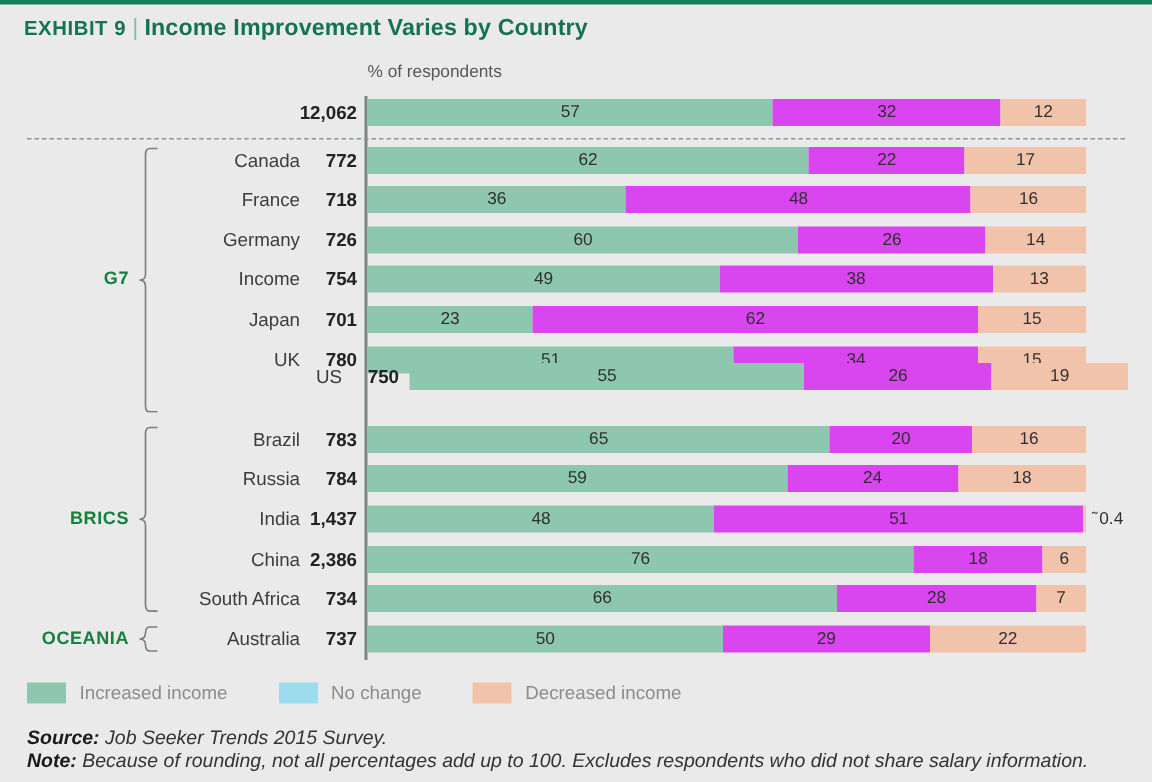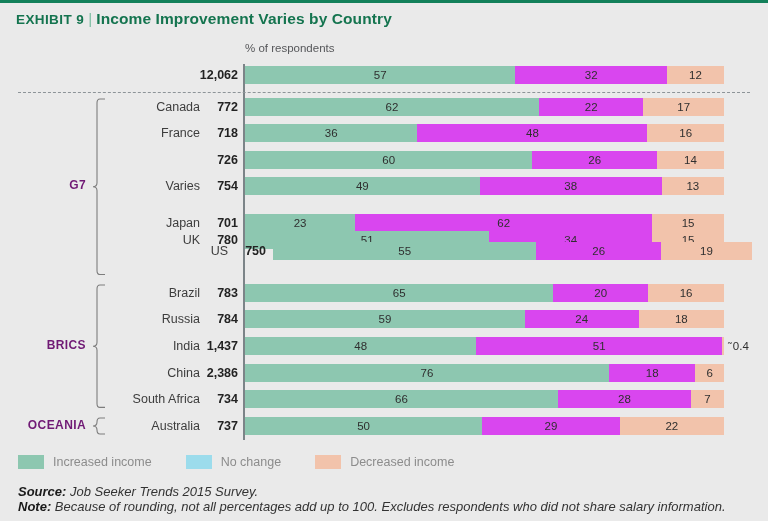--- a/index.html
+++ b/index.html
@@ -153,21 +153,21 @@
     position: absolute;
     left: 0;
   }
   .group-label {
     position: absolute;
     left: 8px;
     width: 78px;
     text-align: right;
     font-size: 12px;
     font-weight: bold;
-    color: #701a75;
+    color: #15803d;
     letter-spacing: .4px;
     white-space: nowrap;
   }
   .brace {
     position: absolute;
     left: 92px;
   }
 
   
   #legend {
@@ -245,37 +245,38 @@
       <div class="row" style="top: 64.2px; padding-left: 12px;">
         <div class="row-label">France</div>
         <div class="row-count">718</div>
         <div class="bar">
           <div class="seg inc" style="width: 172.44px;">36</div>
           <div class="seg nochg" style="width: 229.92px;">48</div>
           <div class="seg dec" style="width: 76.64px;">16</div>
         </div>
       </div>
       <div class="row" style="top: 90.8px;">
+        <div class="row-label">Germany</div>
         <div class="row-count">726</div>
         <div class="bar">
           <div class="seg inc" style="width: 287.4px;">60</div>
           <div class="seg nochg" style="width: 124.54px;">26</div>
           <div class="seg dec" style="width: 67.06px;">14</div>
         </div>
       </div>
       <div class="row" style="top: 117.4px;">
-        <div class="row-label">Varies</div>
+        <div class="row-label">Income</div>
         <div class="row-count">754</div>
         <div class="bar">
           <div class="seg inc" style="width: 234.71px;">49</div>
           <div class="seg nochg" style="width: 182.02px;">38</div>
           <div class="seg dec" style="width: 62.27px;">13</div>
         </div>
       </div>
-      <div class="row" style="top: 154px;">
+      <div class="row" style="top: 144px;">
         <div class="row-label">Japan</div>
         <div class="row-count">701</div>
         <div class="bar">
           <div class="seg inc" style="width: 110.17px;">23</div>
           <div class="seg nochg" style="width: 296.98px;">62</div>
           <div class="seg dec" style="width: 71.85px;">15</div>
         </div>
       </div>
       <div class="row" style="top: 170.6px;">
         <div class="row-label">UK</div>

